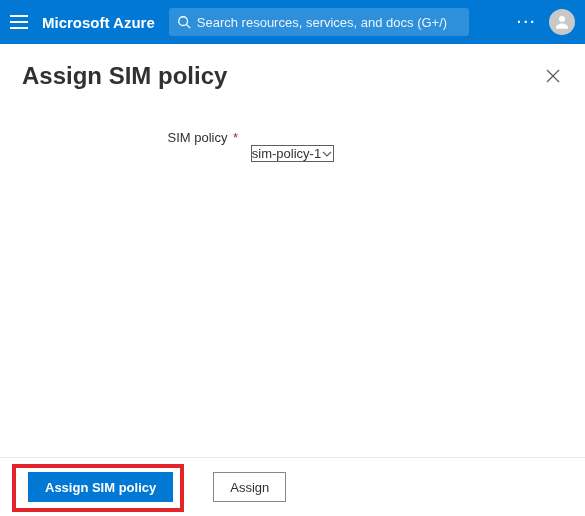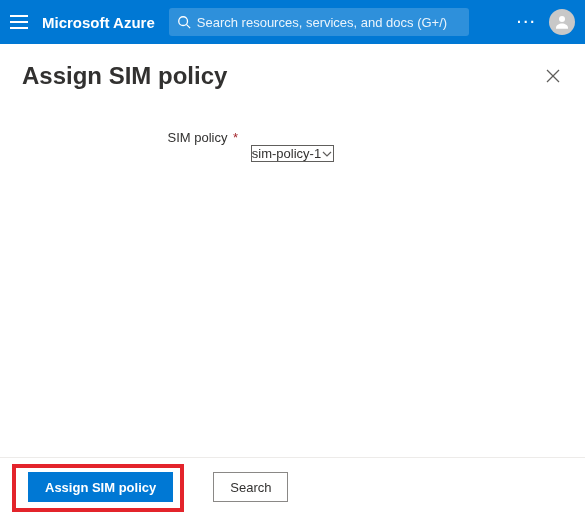--- a/index.html
+++ b/index.html
@@ -150,14 +150,14 @@
       <svg viewBox="0 0 12 12" fill="none" stroke-width="1.2">
         <polyline points="2,4 6,8 10,4"></polyline>
       </svg>
     </div>
   </div>
 </div>
 
 <div class="footer">
   <div class="highlight-box"></div>
   <button class="btn btn-primary">Assign SIM policy</button>
-  <button class="btn btn-secondary">Search</button>
+  <button class="btn btn-secondary">Assign</button>
 </div>
 
 </body></html>

